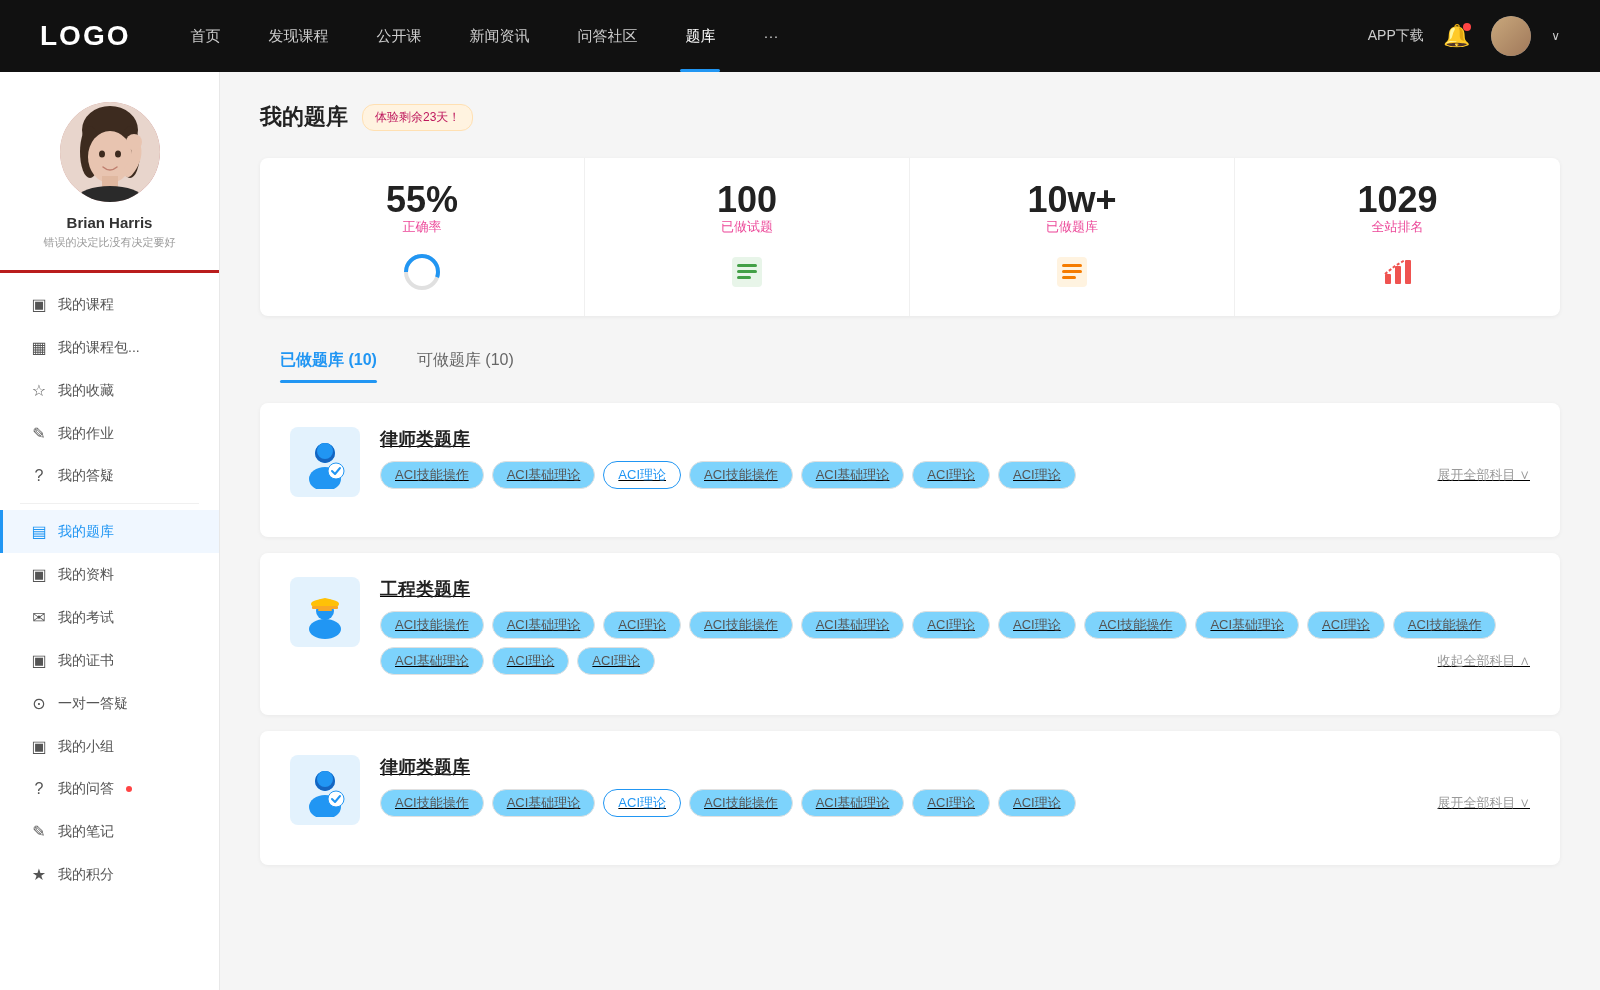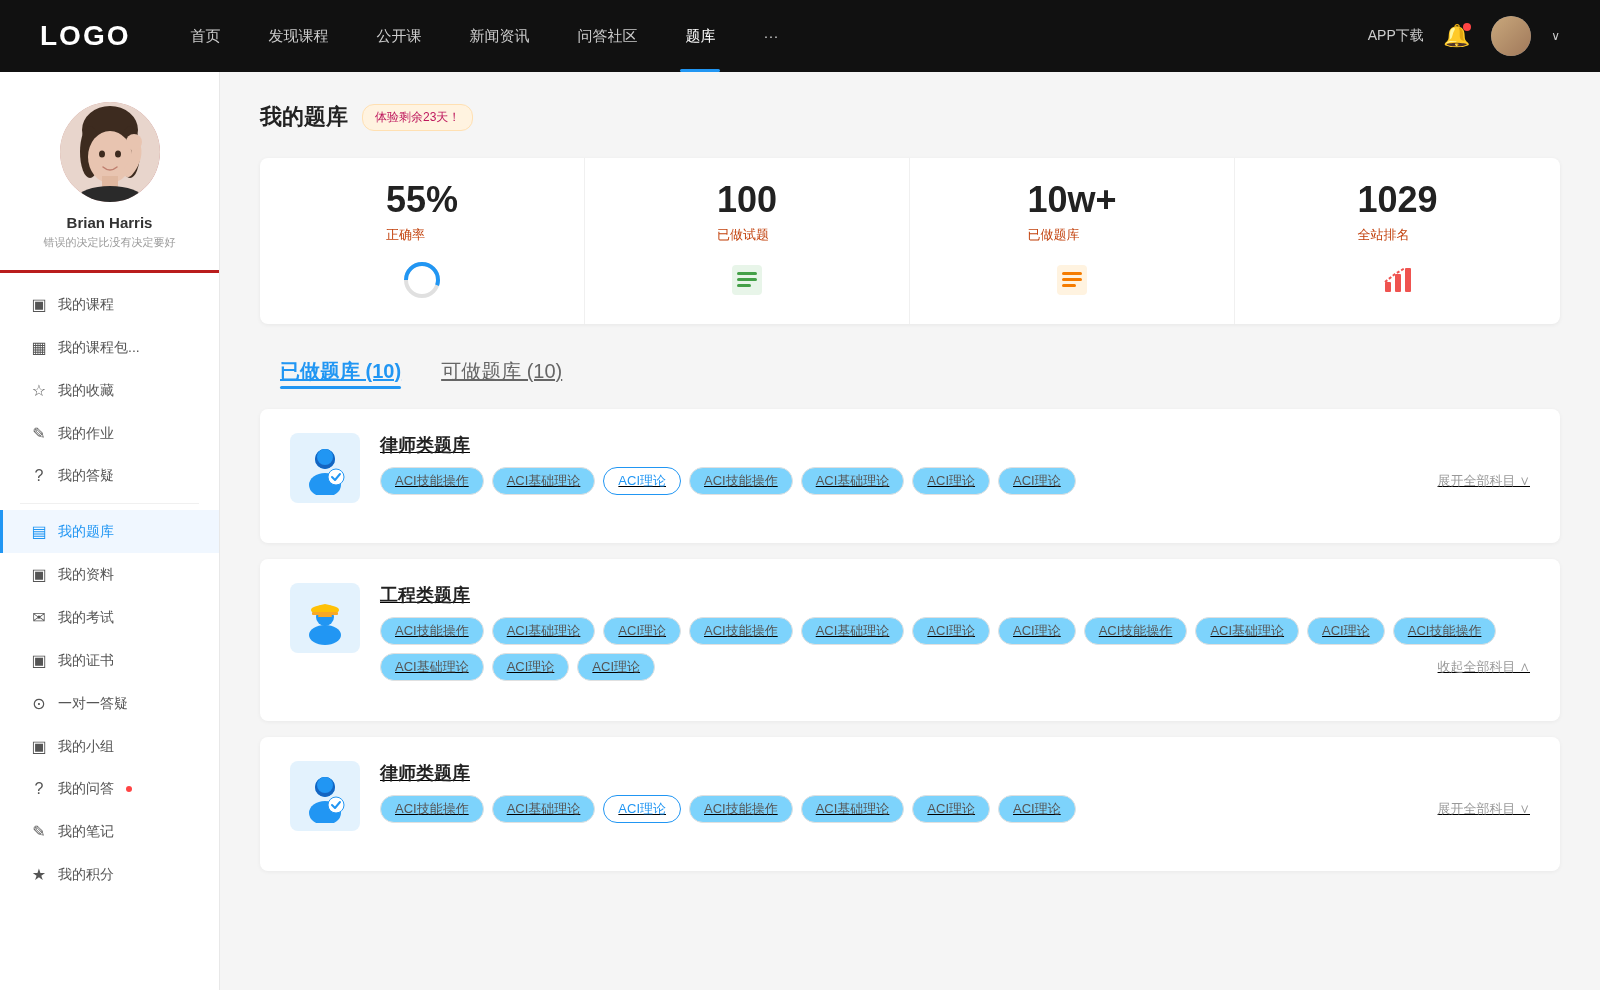--- a/index.html
+++ b/index.html
@@ -227,22 +227,23 @@
     }
     .stat-card:last-child { border-right: none; }
     .stat-text .stat-value {
       font-size: 36px;
       font-weight: 700;
       color: #222;
       line-height: 1;
     }
     .stat-text .stat-label {
       font-size: 13px;
-      color: #c2410c;
-      margin-top: 8px;
+      color: #ec4899;
+      margin-top: 0;
+      text-align: center;
     }
     .stat-icon {
       width: 40px; height: 40px;
       display: flex; align-items: center; justify-content: center;
       font-size: 28px;
       flex-shrink: 0;
     }
 
     
     .donut-mini {
@@ -251,26 +252,25 @@
     }
     .donut-mini svg { transform: rotate(-90deg); }
 
     
     .tabs-row {
       display: flex;
       gap: 0;
       margin-bottom: 20px;
     }
     .tab-item {
-      font-size: 20px;
-      padding: 8px 20px 4px;
+      font-size: 16px;
+      padding: 8px 20px 12px;
       cursor: pointer;
       color: #666;
       position: relative;
-      text-decoration: underline;
     }
     .tab-item.active {
       color: #2196f3;
       font-weight: 600;
     }
     .tab-item.active::after {
       content: '';
       position: absolute;
       bottom: 0; left: 20px; right: 20px;
       height: 3px;

